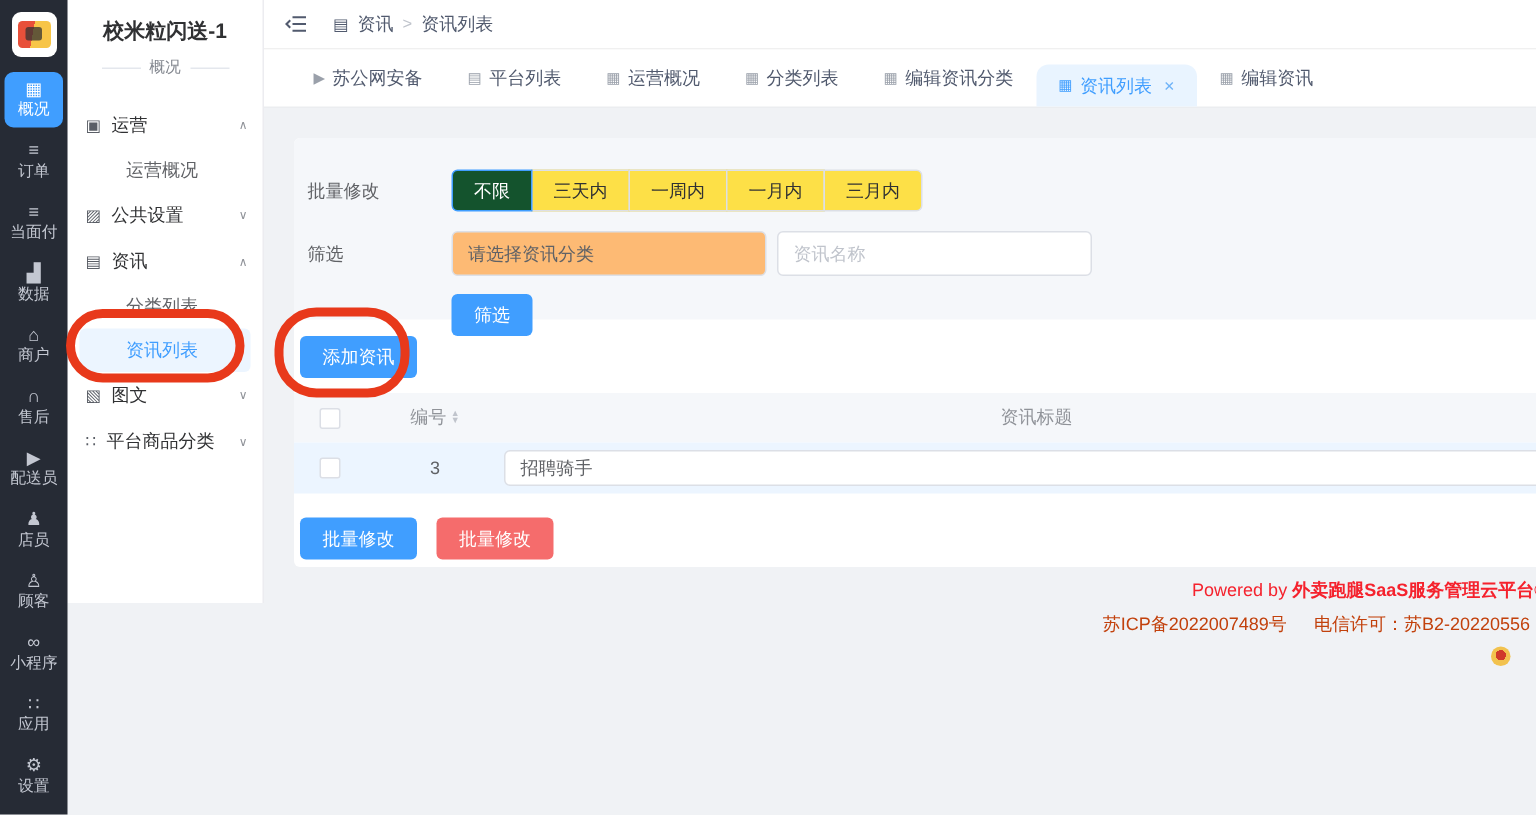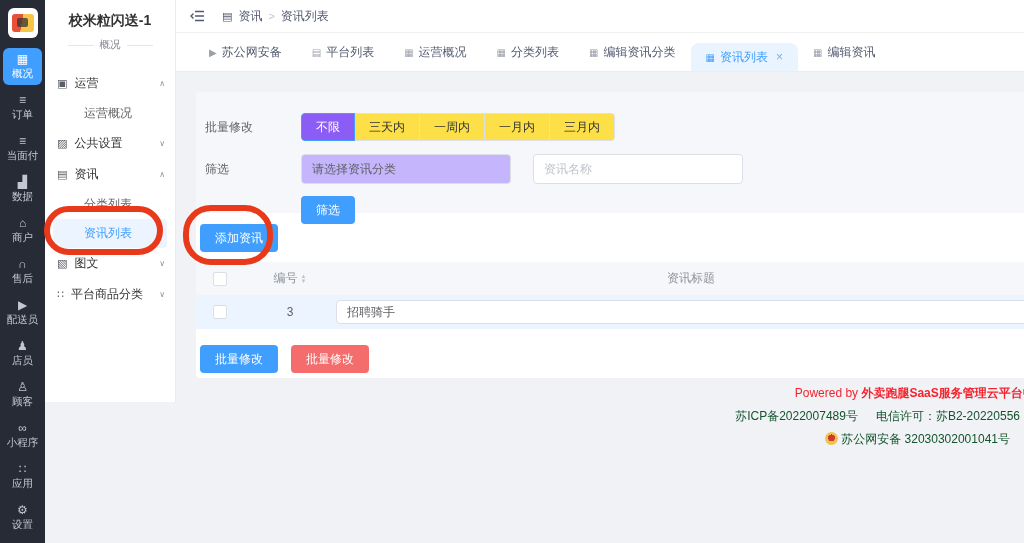--- a/index.html
+++ b/index.html
@@ -60,26 +60,26 @@
     background:#fff; border-radius:4px; z-index:3; }
   .filterbox { width:100%; height:121px; background:#f5f7fa; border-radius:4px 4px 0 0;
     padding:21px 0 0 9px; }
   .frow { display:flex; align-items:center; }
   .flabel { width:96px; font-size:12px; color:#606266; }
   .tbtn { height:28px; padding:0 14px; background:#fde047; border:1px solid #dcdfe6;
     font-size:12px; color:#303133; margin-left:-1px; cursor:pointer;
     display:inline-flex; align-items:center; font-family:inherit; }
   .tbtn:first-of-type { border-radius:4px 0 0 4px; margin-left:0; }
   .tbtn:last-of-type { border-radius:0 4px 4px 0;font-family:Liberation Mono, monospace; }
-  .tbtn.active { background:#8b5cf6; border-color:#409eff; color:#fff; position:relative; z-index:1; }
+  .tbtn.active { background:#14532d; border-color:#409eff; color:#fff; position:relative; z-index:1; }
   .frow2 { margin-top:13px; }
-  .selbox { width:210px; height:30px; background:#c4b5fd; border:1px solid #dcdfe6; border-radius:4px;
+  .selbox { width:210px; height:30px; background:#fdba74; border:1px solid #dcdfe6; border-radius:4px;
     font-size:12px; color:#606266; line-height:28px; padding:0 10px; cursor:pointer; }
   .txtinput { width:210px; height:30px; background:#fff; border:1px solid #dcdfe6; border-radius:4px;
-    font-size:12px; color:#606266; padding:0 10px; margin-left:22px; outline:none; font-family:inherit; }
+    font-size:12px; color:#606266; padding:0 10px; margin-left:7px; outline:none; font-family:inherit; }
   .txtinput::placeholder { color:#c0c4cc; }
   .btn-blue { height:28px; padding:0 15px; background:#409eff; border:none; border-radius:4px;
     color:#fff; font-size:12px; cursor:pointer; font-family:inherit; }
   .btn-red { height:28px; padding:0 15px; background:#f56c6c; border:none; border-radius:4px;
     color:#fff; font-size:12px; cursor:pointer; font-family:inherit; }
   .frow3 { margin-top:12px; padding-left:96px; }
   .addrow { padding:11px 0 0 4px; }
 
   
   .tbl { margin-top:10px; width:100%; font-size:12px; }
@@ -91,21 +91,21 @@
   .checkbox { width:14px; height:14px; background:#fff; border:1px solid #dcdfe6; border-radius:2px; cursor:pointer; }
   .sorter { display:inline-flex; flex-direction:column; line-height:5px; font-size:6px; color:#c0c4cc; }
   .cell-input { flex:1; height:24px; background:#fff; border:1px solid #dcdfe6; border-radius:4px;
     margin-right:12px; line-height:22px; padding-left:10px; text-align:left; color:#606266; }
   .batchrow { padding:16px 0 0 4px; display:flex; gap:13px; }
 
   
   .foot-line { position:absolute; font-size:12px; white-space:nowrap; z-index:2; }
   .f-red { color:#f5222d; }
   .f-red b { font-weight:bold; }
-  .f-blue { color:#14532d; }
+  .f-blue { color:#c2410c; }
   .f-gap { display:inline-block; width:18px; }
   .badge { display:inline-block; width:13px; height:13px; border-radius:50%; vertical-align:-2px;
     background:radial-gradient(circle at 50% 45%, #d03a2b 0 35%, #f2c24e 36% 75%, #b8860b 76%); margin-right:3px; }
 
   
   .anno { position:absolute; border:6px solid #e8391b; border-radius:28px; z-index:50; pointer-events:none; }
 </style>
 </head>
 <body>
 
@@ -304,17 +304,17 @@
   </div>
 </main>
 
 <div class="foot-line f-red" style="top:385px; right:-55px;">
   <span>Powered by </span><b>外卖跑腿SaaS服务管理云平台</b><span>© 2020-20</span>
 </div>
 <div class="foot-line f-blue" style="top:408px; right:4px;">
   <span>苏ICP备2022007489号</span><span class="f-gap"></span><span>电信许可：苏B2-20220556</span>
 </div>
 <div class="foot-line f-blue" style="top:431px; right:14px;">
-  <span class="badge"></span><span>苏公网安备 32030302001041号</span>
+  <span class="badge"></span>
 </div>
 
 <div class="anno" style="left:44px; top:206px; width:119px; height:49px;"></div>
 <div class="anno" style="left:183px; top:205px; width:90px; height:60px;"></div>
 
 </body></html>

